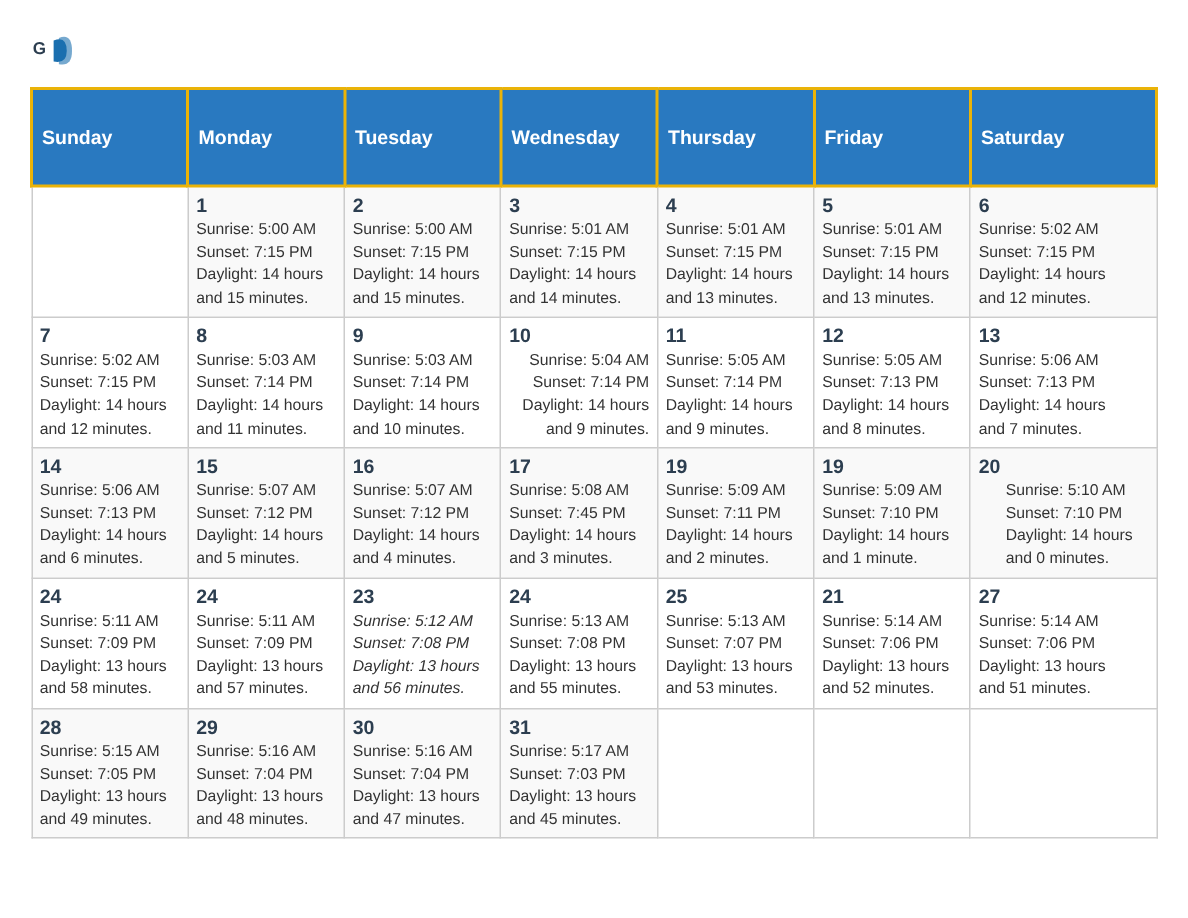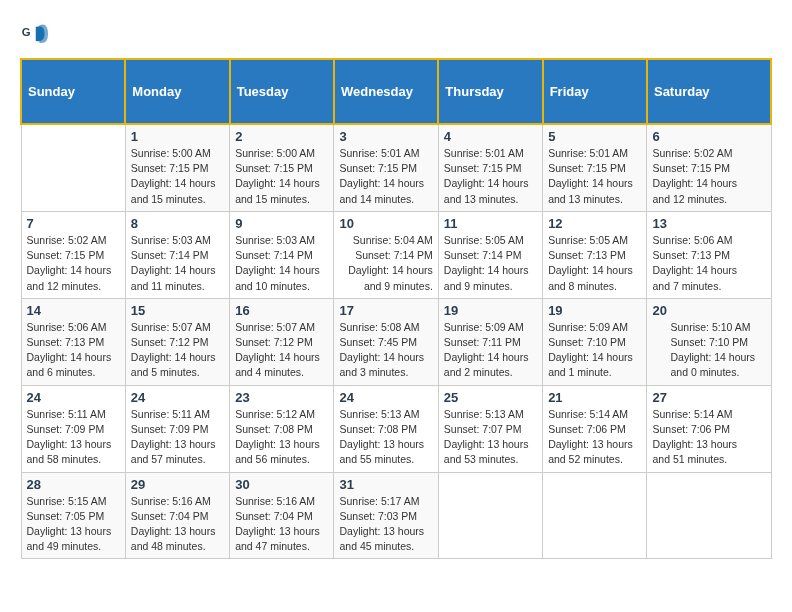--- a/index.html
+++ b/index.html
@@ -280,21 +280,21 @@
         </td>
         <td>
           <span class="day-number">24</span>
           <div class="day-info" style="white-space: pre-line;">Sunrise: 5:11 AM
 Sunset: 7:09 PM
 Daylight: 13 hours
 and 57 minutes.</div>
         </td>
         <td>
           <span class="day-number">23</span>
-          <div class="day-info" style="white-space: pre-line;">Sunrise: 5:12 AM
+          <div class="day-info" style="white-space: pre-line; font-style: italic;">Sunrise: 5:12 AM
 Sunset: 7:08 PM
 Daylight: 13 hours
 and 56 minutes.</div>
         </td>
         <td>
           <span class="day-number">24</span>
           <div class="day-info" style="white-space: pre-line;">Sunrise: 5:13 AM
 Sunset: 7:08 PM
 Daylight: 13 hours
 and 55 minutes.</div>

